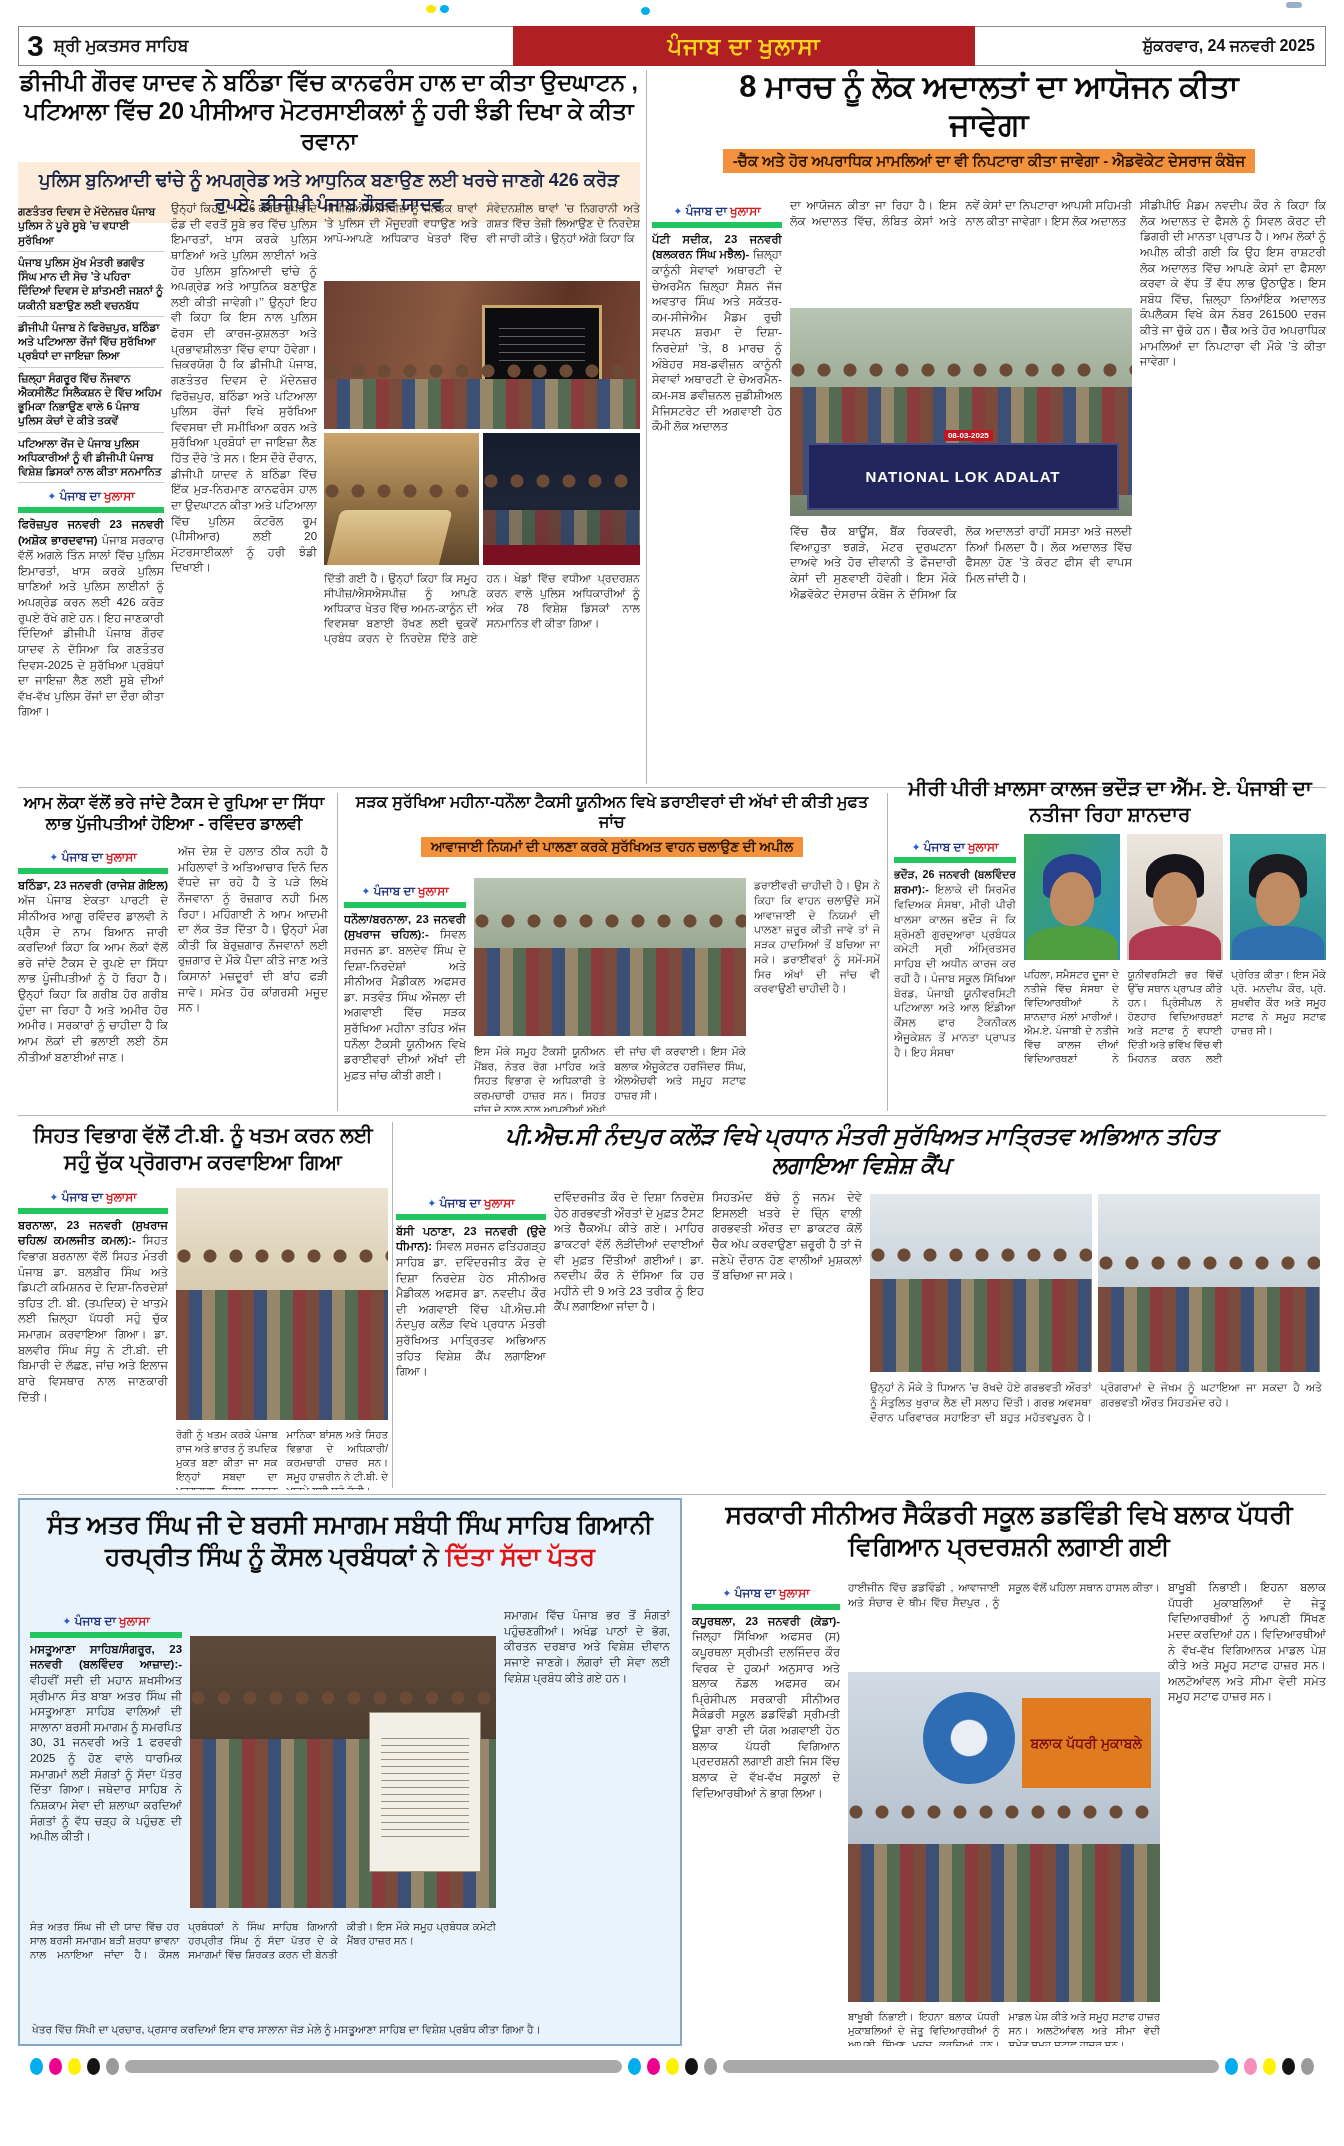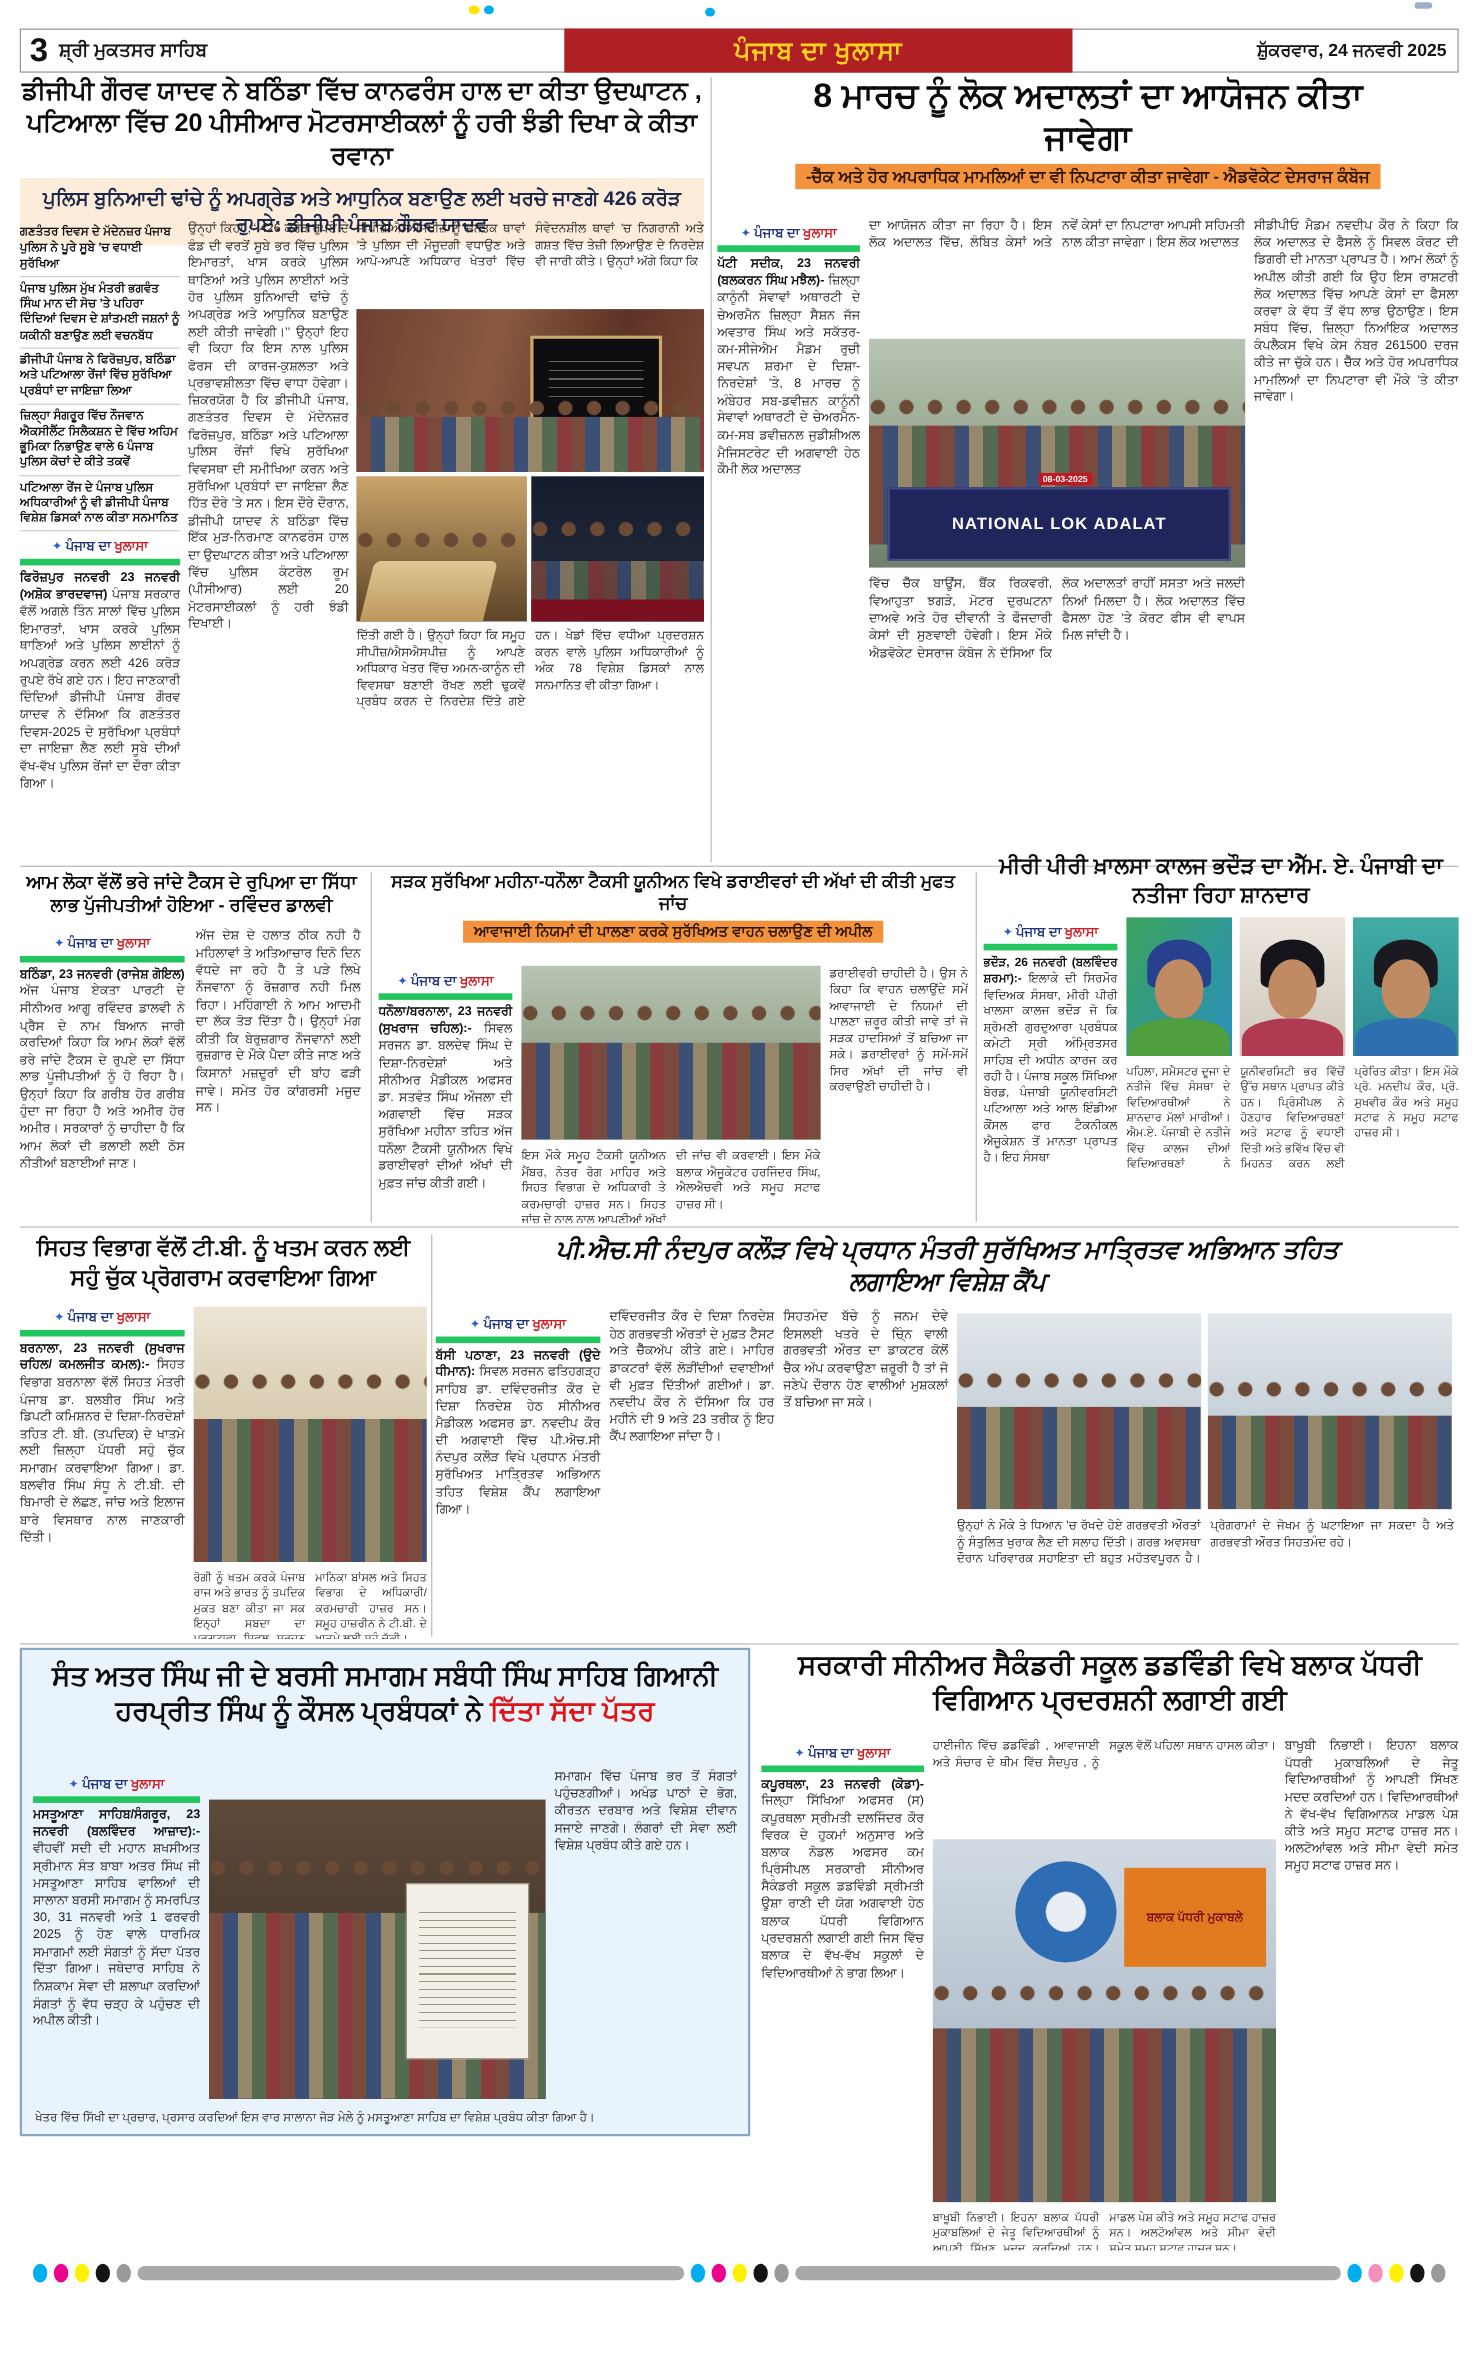--- a/index.html
+++ b/index.html
@@ -66,21 +66,21 @@
   .ph-indoor{background:linear-gradient(#ece5d3,#d2c5a8 55%,#a3916d);}
   .ph-clinic{background:linear-gradient(#e2e8ec,#c3ced6 60%,#9fb0ba);}
   .ph-room{background:linear-gradient(#5e4a39,#41322a 70%,#2e2420);}
   .poster{position:absolute;right:5%;top:28%;width:36%;height:58%;background:#f2efe6;border:1px solid #99917e;}
   .poster i{position:absolute;left:10%;right:10%;top:12%;height:70%;display:block;
             background:repeating-linear-gradient(#f2efe6 0 6px,#9a9382 6px 7px);}
   .ph-school{background:linear-gradient(#d2dbe4,#b0bdca 60%,#90a0ae);}
   .chakra{position:absolute;left:24%;top:6%;width:92px;height:92px;border-radius:50%;
           background:radial-gradient(circle,#e8eef4 0 27%,#2e6db4 29% 100%);}
   .oban{position:absolute;right:3%;top:8%;width:40%;height:26%;background:#e07b20;color:#7a1010;
-        display:flex;align-items:center;justify-content:center;font-weight:bold;font-size:11px;text-align:center;padding:2px;}
+        display:flex;align-items:center;justify-content:center;font-weight:bold;font-size:14px;text-align:center;padding:2px;}
   .capline{font-size:10.6px;line-height:1.35;color:#222;text-align:justify;}
   
   #regfoot{position:absolute;left:30px;right:30px;top:2056px;height:20px;display:flex;align-items:center;gap:6px;}
   .dot{width:13px;height:17px;border-radius:50%;flex:0 0 auto;}
   .bar{flex:1 1 auto;height:13px;background:#a9a9a9;border-radius:7px;}
 </style>
 </head>
 <body>
 
 <div class="regmark" style="left:426px;top:5px;width:10px;height:8px;background:#ffe400;"></div>
@@ -249,21 +249,21 @@
       <div class="crowd" style="height:52%;"></div>
     </div>
     <div class="photo ph-clinic" style="left:702px;top:4px;width:222px;height:178px;">
       <div class="heads" style="top:34%;"></div>
       <div class="crowd" style="height:48%;"></div>
     </div>
     <div class="col cols2" style="left:474px;top:190px;right:4px;bottom:0;font-size:10.8px;">ਉਨ੍ਹਾਂ ਨੇ ਮੌਕੇ ਤੇ ਧਿਆਨ ’ਚ ਰੱਖਦੇ ਹੋਏ ਗਰਭਵਤੀ ਔਰਤਾਂ ਨੂੰ ਸੰਤੁਲਿਤ ਖੁਰਾਕ ਲੈਣ ਦੀ ਸਲਾਹ ਦਿੱਤੀ। ਗਰਭ ਅਵਸਥਾ ਦੌਰਾਨ ਪਰਿਵਾਰਕ ਸਹਾਇਤਾ ਦੀ ਬਹੁਤ ਮਹੱਤਵਪੂਰਨ ਹੈ। ਪ੍ਰੋਗਰਾਮਾਂ ਦੇ ਜੋਖਮ ਨੂੰ ਘਟਾਇਆ ਜਾ ਸਕਦਾ ਹੈ ਅਤੇ ਗਰਭਵਤੀ ਔਰਤ ਸਿਹਤਮੰਦ ਰਹੇ।</div>
   </div>
 </div>
 
-<div class="article" id="a8" style="left:18px;top:1498px;width:664px;height:444px;background:#e9f3fc;border:2px solid #86a7c3;box-sizing:border-box;">
+<div class="article" id="a8" style="left:18px;top:1498px;width:664px;height:548px;background:#e9f3fc;border:2px solid #86a7c3;box-sizing:border-box;">
   <div class="hl" style="font-size:25px;line-height:1.28;padding:8px 16px 0;">
     <span>ਸੰਤ ਅਤਰ ਸਿੰਘ ਜੀ ਦੇ ਬਰਸੀ ਸਮਾਗਮ ਸਬੰਧੀ ਸਿੰਘ ਸਾਹਿਬ ਗਿਆਨੀ ਹਰਪ੍ਰੀਤ ਸਿੰਘ ਨੂੰ ਕੌਸਲ ਪ੍ਰਬੰਧਕਾਂ ਨੇ </span><span style="color:#e01317;">ਦਿੱਤਾ ਸੱਦਾ ਪੱਤਰ</span>
   </div>
   <div class="abs" style="left:10px;right:10px;top:108px;bottom:40px;">
     <div class="col" style="left:0;top:0;width:152px;bottom:0;">
       <div class="byline"><span class="star">✦</span> <span class="b1">ਪੰਜਾਬ ਦਾ</span> <span class="b2">ਖੁਲਾਸਾ</span></div>
       <span class="dl">ਮਸਤੂਆਣਾ ਸਾਹਿਬ/ਸੰਗਰੂਰ, 23 ਜਨਵਰੀ (ਬਲਵਿੰਦਰ ਆਜ਼ਾਦ):-</span>
       <span>ਵੀਹਵੀਂ ਸਦੀ ਦੀ ਮਹਾਨ ਸ਼ਖਸੀਅਤ ਸ੍ਰੀਮਾਨ ਸੰਤ ਬਾਬਾ ਅਤਰ ਸਿੰਘ ਜੀ ਮਸਤੂਆਣਾ ਸਾਹਿਬ ਵਾਲਿਆਂ ਦੀ ਸਾਲਾਨਾ ਬਰਸੀ ਸਮਾਗਮ ਨੂੰ ਸਮਰਪਿਤ 30, 31 ਜਨਵਰੀ ਅਤੇ 1 ਫਰਵਰੀ 2025 ਨੂੰ ਹੋਣ ਵਾਲੇ ਧਾਰਮਿਕ ਸਮਾਗਮਾਂ ਲਈ ਸੰਗਤਾਂ ਨੂੰ ਸੱਦਾ ਪੱਤਰ ਦਿੱਤਾ ਗਿਆ। ਜਥੇਦਾਰ ਸਾਹਿਬ ਨੇ ਨਿਸ਼ਕਾਮ ਸੇਵਾ ਦੀ ਸ਼ਲਾਘਾ ਕਰਦਿਆਂ ਸੰਗਤਾਂ ਨੂੰ ਵੱਧ ਚੜ੍ਹ ਕੇ ਪਹੁੰਚਣ ਦੀ ਅਪੀਲ ਕੀਤੀ।</span>
     </div>
     <div class="photo ph-room" style="left:160px;top:28px;width:306px;height:272px;">

